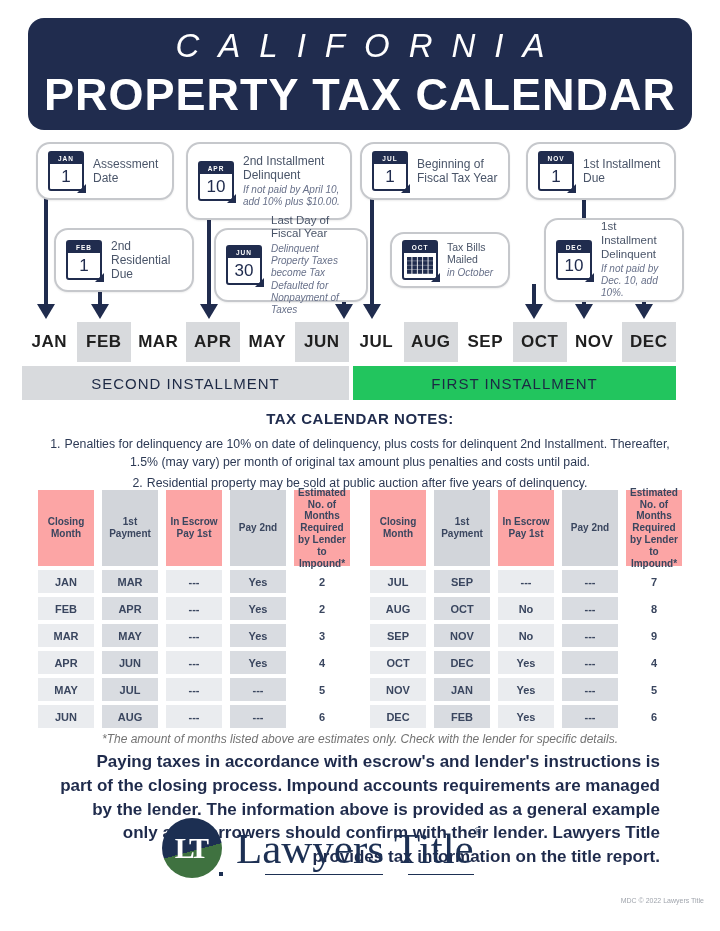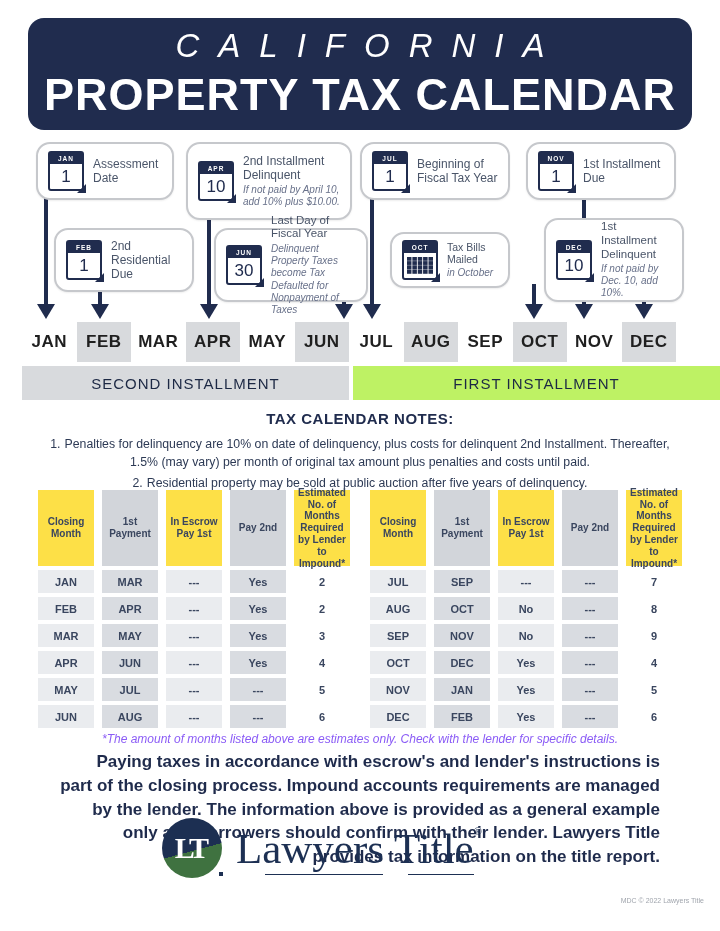--- a/index.html
+++ b/index.html
@@ -65,46 +65,46 @@
   .box-jun .co-title, .box-dec .co-title { font-size:11.5px; }
 
   
   .months { position:absolute; left:22px; top:322px; width:654px; height:40px; display:flex; z-index:2; }
   .month { width:54.5px; display:flex; align-items:center; justify-content:center;
     font-size:17px; font-weight:bold; color:#1f1f1f; letter-spacing:.5px; }
   .month.shaded { background:#d8dadd; }
   .bar { position:absolute; height:34px; top:366px; display:flex; align-items:center;
     justify-content:center; font-size:15px; font-weight:normal; color:#1c2844; letter-spacing:1px; }
   .bar-second { left:22px; width:327px; background:#d8dadd; }
-  .bar-first  { left:353px; width:367px; background:#bef264; }
+  .bar-first  { left:353px; width:323px; background:#22c55e; }
 
   
   .notes { position:absolute; left:40px; top:410px; width:640px; text-align:center; }
   .notes-title { font-size:15px; font-weight:bold; color:#202c4e; letter-spacing:.5px; margin-bottom:8px; }
   .note { font-size:12.3px; color:#2d3a55; line-height:1.5; margin-bottom:2px; }
   .note .num { margin-right:4px; }
 
   
   .tbl { position:absolute; top:490px; width:312px; display:grid;
     grid-template-columns:repeat(5,56px); column-gap:8px; row-gap:4px; }
   .tbl-left  { left:38px; }
   .tbl-right { left:370px; }
   .th { height:76px; display:flex; align-items:center; justify-content:center; text-align:center;
     font-size:10px; font-weight:bold; color:#3a465f; line-height:1.18; padding:2px; }
   .td { height:23px; display:flex; align-items:center; justify-content:center;
     font-size:11px; font-weight:bold; color:#3a465f; }
-  .hc0,.hc2,.hc4 { background:#fde047; }
+  .hc0,.hc2,.hc4 { background:#fca5a5; }
   .hc1,.hc3     { background:#d2d5da; }
   .c0,.c2       { background:#eaecef; }
   .c1,.c3       { background:#d9dce1; }
   .c4           { background:#ffffff; }
 
   
   .fn-estimate { position:absolute; left:40px; top:732px; width:640px; text-align:center;
-    font-size:12px; font-style:italic; color:#8b5cf6; }
+    font-size:12px; font-style:italic; color:#737373; }
   .fn-disclaimer { position:absolute; left:60px; top:750px; width:600px; text-align:right;
     font-size:17px; font-weight:bold; color:#1f2b4c; line-height:1.4; }
 
   
   .logo { position:absolute; left:0; top:818px; width:644px; display:flex;
     align-items:center; justify-content:center; gap:14px; }
   .logo-mark { position:relative; width:60px; height:60px; border-radius:50%;
     background:linear-gradient(165deg,#1c2f52 54%,#3f7240 54%);
     display:flex; align-items:center; justify-content:center; }
   .logo-mark span { color:#fff; font-family:"Liberation Serif", serif; font-size:30px;

